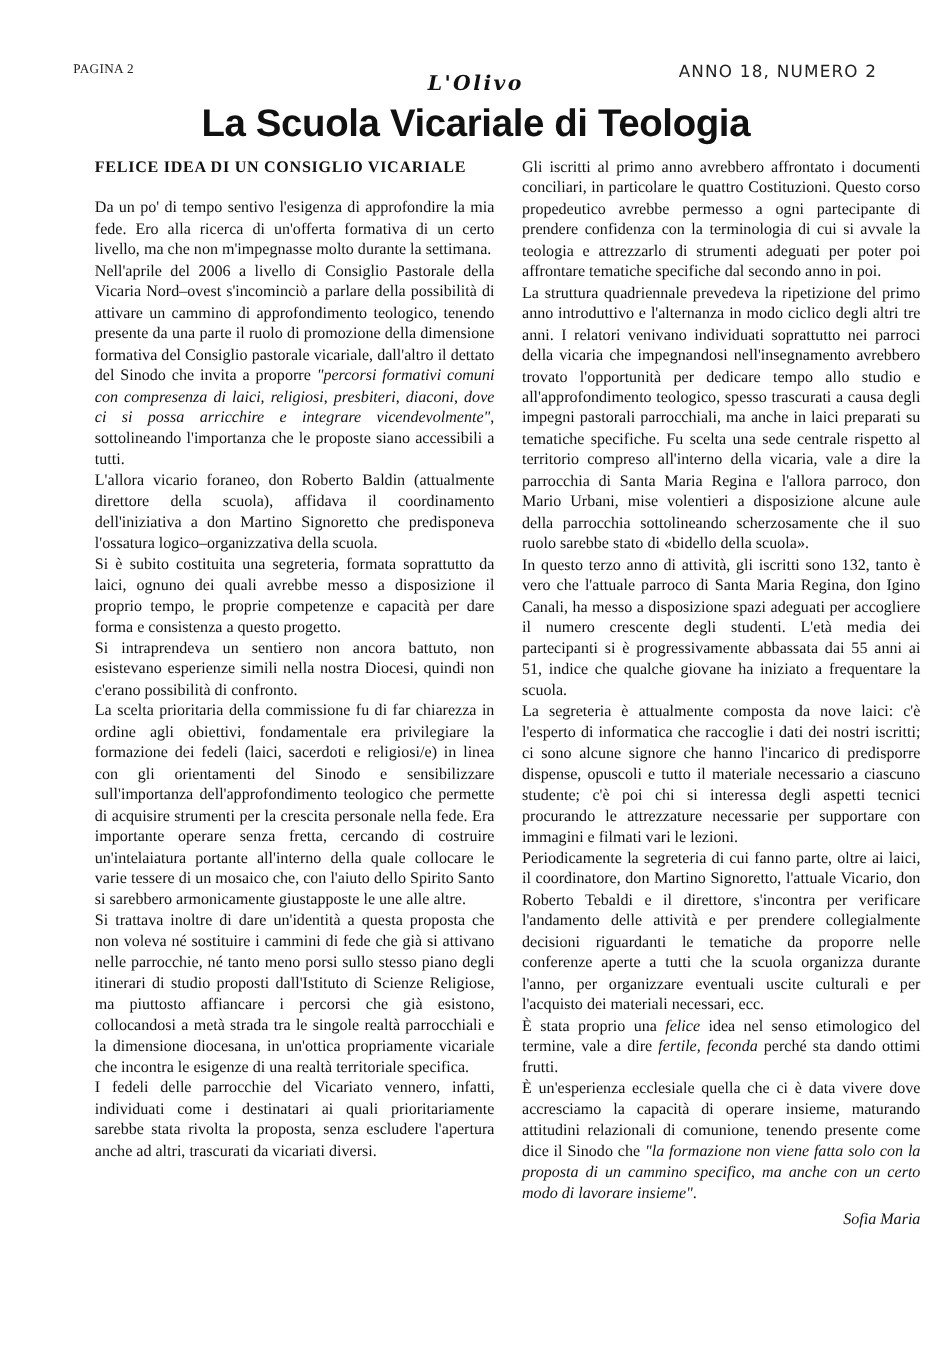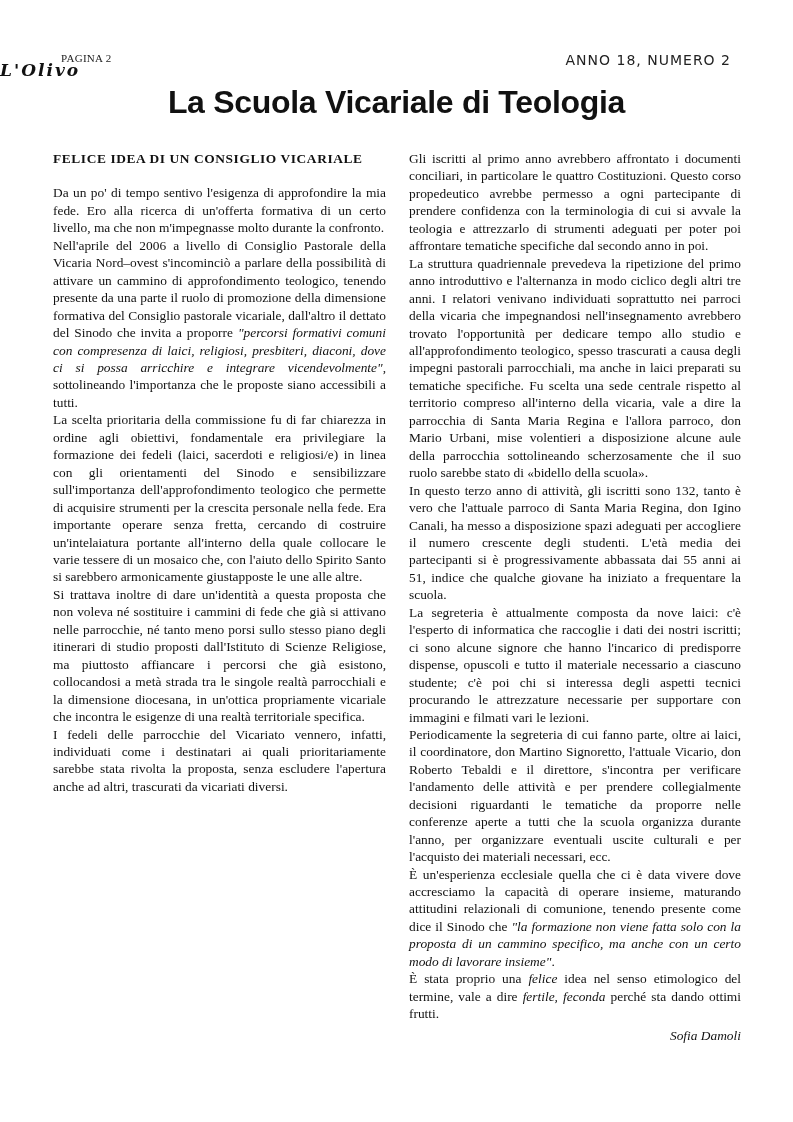--- a/index.html
+++ b/index.html
@@ -1,47 +1,50 @@
 <!DOCTYPE html>
 <html><head>
 <meta charset="utf-8">
 <style>
   html, body { margin: 0; padding: 0; background: #ffffff; }
   body { width: 793px; height: 1122px; position: relative; overflow: hidden; color: #111; }
   .hdr-left { position: absolute; left: 61px; top: 52px; font-family: Liberation Serif, serif; font-size: 11px; letter-spacing: 0.3px; color: #222; }
   .hdr-right { position: absolute; right: 62px; top: 52px; font-family: "DejaVu Sans", sans-serif; font-size: 14px; letter-spacing: 1px; color: #222; }
-  .masthead { position: absolute; left: 0; width: 793px; top: 60px; font-family: "DejaVu Serif", serif; font-style: italic; font-weight: bold; font-size: 17px; letter-spacing: 2px; }
+  .masthead { position: absolute; left: 0; width: 793px; top: 60px; text-align: center; font-family: "DejaVu Serif", serif; font-style: italic; font-weight: bold; font-size: 17px; letter-spacing: 2px; }
   .title { position: absolute; left: 0; width: 793px; top: 84px; text-align: center; font-family: "Liberation Sans", sans-serif; font-weight: bold; font-size: 32px; letter-spacing: -0.3px; }
-  .col { position: absolute; top: 150px; width: 333px; font-family: "Liberation Serif", serif; font-size: 13.4px; line-height: 17.45px; text-align: justify; }
+  .col { position: absolute; top: 130px; width: 333px; font-family: "Liberation Serif", serif; font-size: 13.4px; line-height: 17.45px; text-align: justify; margin-left: 26px; }
   .col.left { left: 53px; }
   .col.right { left: 409px; width: 332px; }
   .section-heading { font-family: "Liberation Serif", serif; font-weight: bold; font-size: 13.4px; letter-spacing: 0.6px; margin: 0 0 17px 0; text-align: left; }
   p { margin: 0; }
   .quote { font-style: italic; }
   .author { text-align: right; font-style: italic; margin-top: 4px; }
 </style>
 </head>
 <body>
 
 <div class="hdr-left">PAGINA 2</div>
 <div class="hdr-right">ANNO 18, NUMERO 2</div>
 <div class="masthead">L'Olivo</div>
 <h1 class="title" style="margin:0;">La Scuola Vicariale di Teologia</h1>
 
 <div class="col left">
   <div class="section-heading">FELICE IDEA DI UN CONSIGLIO VICARIALE</div>
-  <p>Da un po' di tempo sentivo l'esigenza di approfondire la mia fede. Ero alla ricerca di un'offerta formativa di un certo livello, ma che non m'impegnasse molto durante la confronto.</p>
+  <p>Da un po' di tempo sentivo l'esigenza di approfondire la mia fede. Ero alla ricerca di un'offerta formativa di un certo livello, ma che non m'impegnasse molto durante la settimana.</p>
   <p><span>Nell'aprile del 2006 a livello di Consiglio Pastorale della Vicaria Nord–ovest s'incominciò a parlare della possibilità di attivare un cammino di approfondimento teologico, tenendo presente da una parte il ruolo di promozione della dimensione formativa del Consiglio pastorale vicariale, dall'altro il dettato del Sinodo che invita a proporre </span><span class="quote">"percorsi formativi comuni con compresenza di laici, religiosi, presbiteri, diaconi, dove ci si possa arricchire e integrare vicendevolmente"</span><span>, sottolineando l'importanza che le proposte siano accessibili a tutti.</span></p>
+  <p>L'allora vicario foraneo, don Roberto Baldin (attualmente direttore della scuola), affidava il coordinamento dell'iniziativa a don Martino Signoretto che predisponeva l'ossatura logico–organizzativa della scuola.</p>
+  <p>Si è subito costituita una segreteria, formata soprattutto da laici, ognuno dei quali avrebbe messo a disposizione il proprio tempo, le proprie competenze e capacità per dare forma e consistenza a questo progetto.</p>
+  <p>Si intraprendeva un sentiero non ancora battuto, non esistevano esperienze simili nella nostra Diocesi, quindi non c'erano possibilità di confronto.</p>
   <p>La scelta prioritaria della commissione fu di far chiarezza in ordine agli obiettivi, fondamentale era privilegiare la formazione dei fedeli (laici, sacerdoti e religiosi/e) in linea con gli orientamenti del Sinodo e sensibilizzare sull'importanza dell'approfondimento teologico che permette di acquisire strumenti per la crescita personale nella fede. Era importante operare senza fretta, cercando di costruire un'intelaiatura portante all'interno della quale collocare le varie tessere di un mosaico che, con l'aiuto dello Spirito Santo si sarebbero armonicamente giustapposte le une alle altre.</p>
   <p>Si trattava inoltre di dare un'identità a questa proposta che non voleva né sostituire i cammini di fede che già si attivano nelle parrocchie, né tanto meno porsi sullo stesso piano degli itinerari di studio proposti dall'Istituto di Scienze Religiose, ma piuttosto affiancare i percorsi che già esistono, collocandosi a metà strada tra le singole realtà parrocchiali e la dimensione diocesana, in un'ottica propriamente vicariale che incontra le esigenze di una realtà territoriale specifica.</p>
   <p>I fedeli delle parrocchie del Vicariato vennero, infatti, individuati come i destinatari ai quali prioritariamente sarebbe stata rivolta la proposta, senza escludere l'apertura anche ad altri, trascurati da vicariati diversi.</p>
 </div>
 
 <div class="col right">
   <p>Gli iscritti al primo anno avrebbero affrontato i documenti conciliari, in particolare le quattro Costituzioni. Questo corso propedeutico avrebbe permesso a ogni partecipante di prendere confidenza con la terminologia di cui si avvale la teologia e attrezzarlo di strumenti adeguati per poter poi affrontare tematiche specifiche dal secondo anno in poi.</p>
   <p>La struttura quadriennale prevedeva la ripetizione del primo anno introduttivo e l'alternanza in modo ciclico degli altri tre anni. I relatori venivano individuati soprattutto nei parroci della vicaria che impegnandosi nell'insegnamento avrebbero trovato l'opportunità per dedicare tempo allo studio e all'approfondimento teologico, spesso trascurati a causa degli impegni pastorali parrocchiali, ma anche in laici preparati su tematiche specifiche. Fu scelta una sede centrale rispetto al territorio compreso all'interno della vicaria, vale a dire la parrocchia di Santa Maria Regina e l'allora parroco, don Mario Urbani, mise volentieri a disposizione alcune aule della parrocchia sottolineando scherzosamente che il suo ruolo sarebbe stato di «bidello della scuola».</p>
   <p>In questo terzo anno di attività, gli iscritti sono 132, tanto è vero che l'attuale parroco di Santa Maria Regina, don Igino Canali, ha messo a disposizione spazi adeguati per accogliere il numero crescente degli studenti. L'età media dei partecipanti si è progressivamente abbassata dai 55 anni ai 51, indice che qualche giovane ha iniziato a frequentare la scuola.</p>
   <p>La segreteria è attualmente composta da nove laici: c'è l'esperto di informatica che raccoglie i dati dei nostri iscritti; ci sono alcune signore che hanno l'incarico di predisporre dispense, opuscoli e tutto il materiale necessario a ciascuno studente; c'è poi chi si interessa degli aspetti tecnici procurando le attrezzature necessarie per supportare con immagini e filmati vari le lezioni.</p>
   <p>Periodicamente la segreteria di cui fanno parte, oltre ai laici, il coordinatore, don Martino Signoretto, l'attuale Vicario, don Roberto Tebaldi e il direttore, s'incontra per verificare l'andamento delle attività e per prendere collegialmente decisioni riguardanti le tematiche da proporre nelle conferenze aperte a tutti che la scuola organizza durante l'anno, per organizzare eventuali uscite culturali e per l'acquisto dei materiali necessari, ecc.</p>
+  <p><span>È stata proprio una </span><em>felice</em><span> idea nel senso etimologico del termine, vale a dire </span><em>fertile, feconda</em><span> perché sta dando ottimi frutti.</span></p>
   <p><span>È un'esperienza ecclesiale quella che ci è data vivere dove accresciamo la capacità di operare insieme, maturando attitudini relazionali di comunione, tenendo presente come dice il Sinodo che </span><span class="quote">"la formazione non viene fatta solo con la proposta di un cammino specifico, ma anche con un certo modo di lavorare insieme"</span><span>.</span></p>
-  <p><span>È stata proprio una </span><em>felice</em><span> idea nel senso etimologico del termine, vale a dire </span><em>fertile, feconda</em><span> perché sta dando ottimi frutti.</span></p>
-  <p class="author">Sofia Damoli</p>
+  <p class="author">Sofia Maria</p>
 </div>
 
 </body></html>

